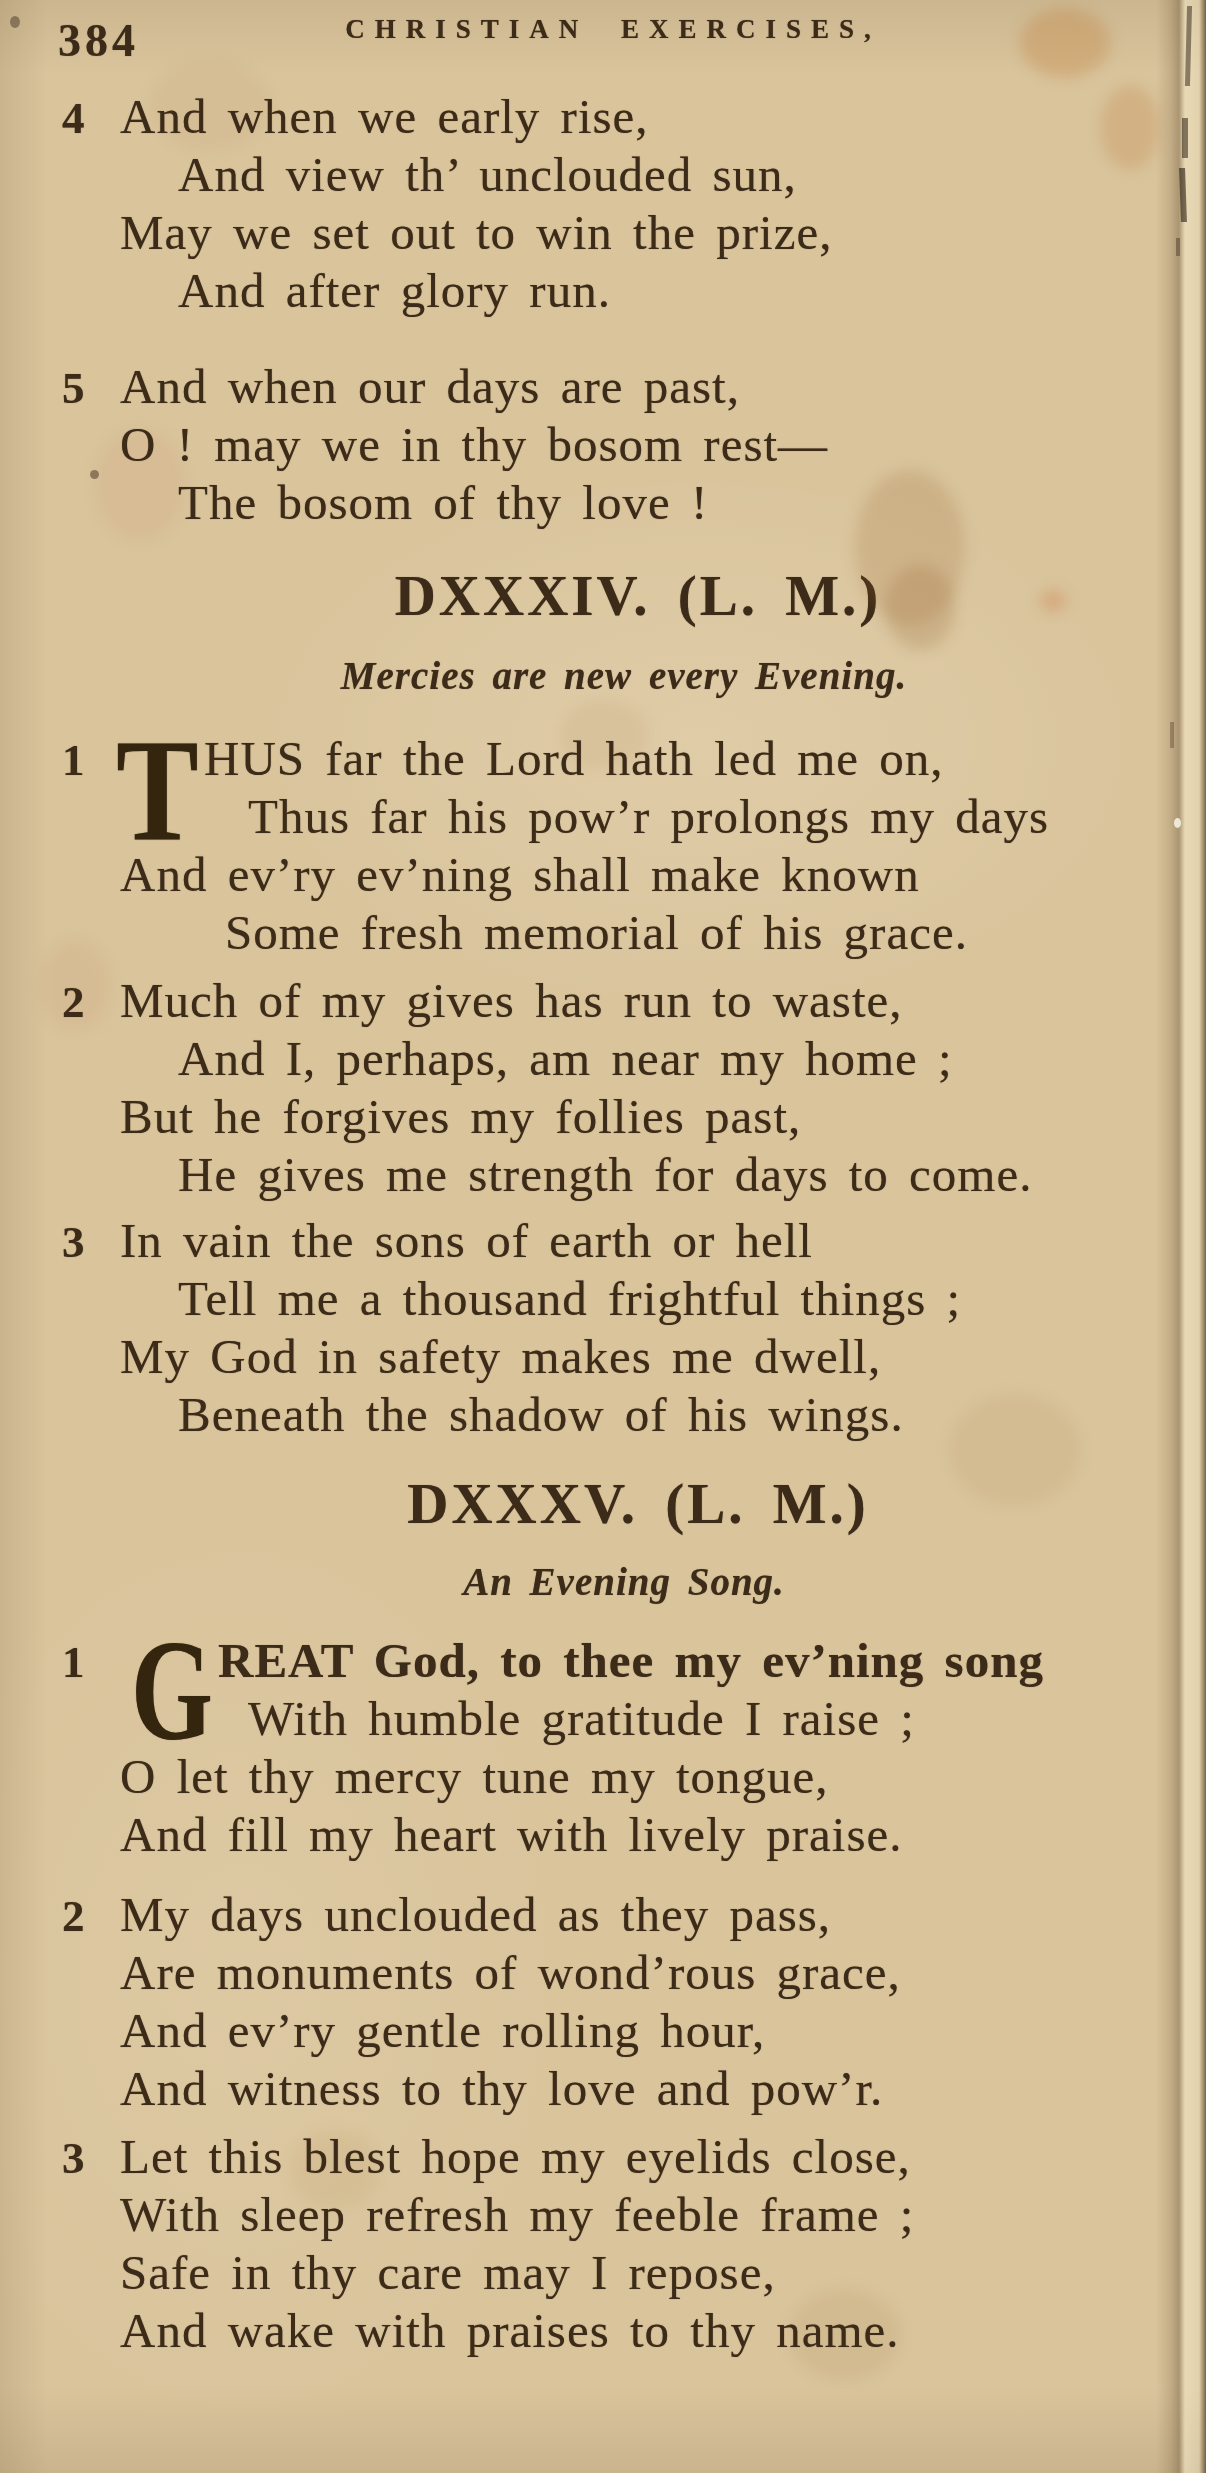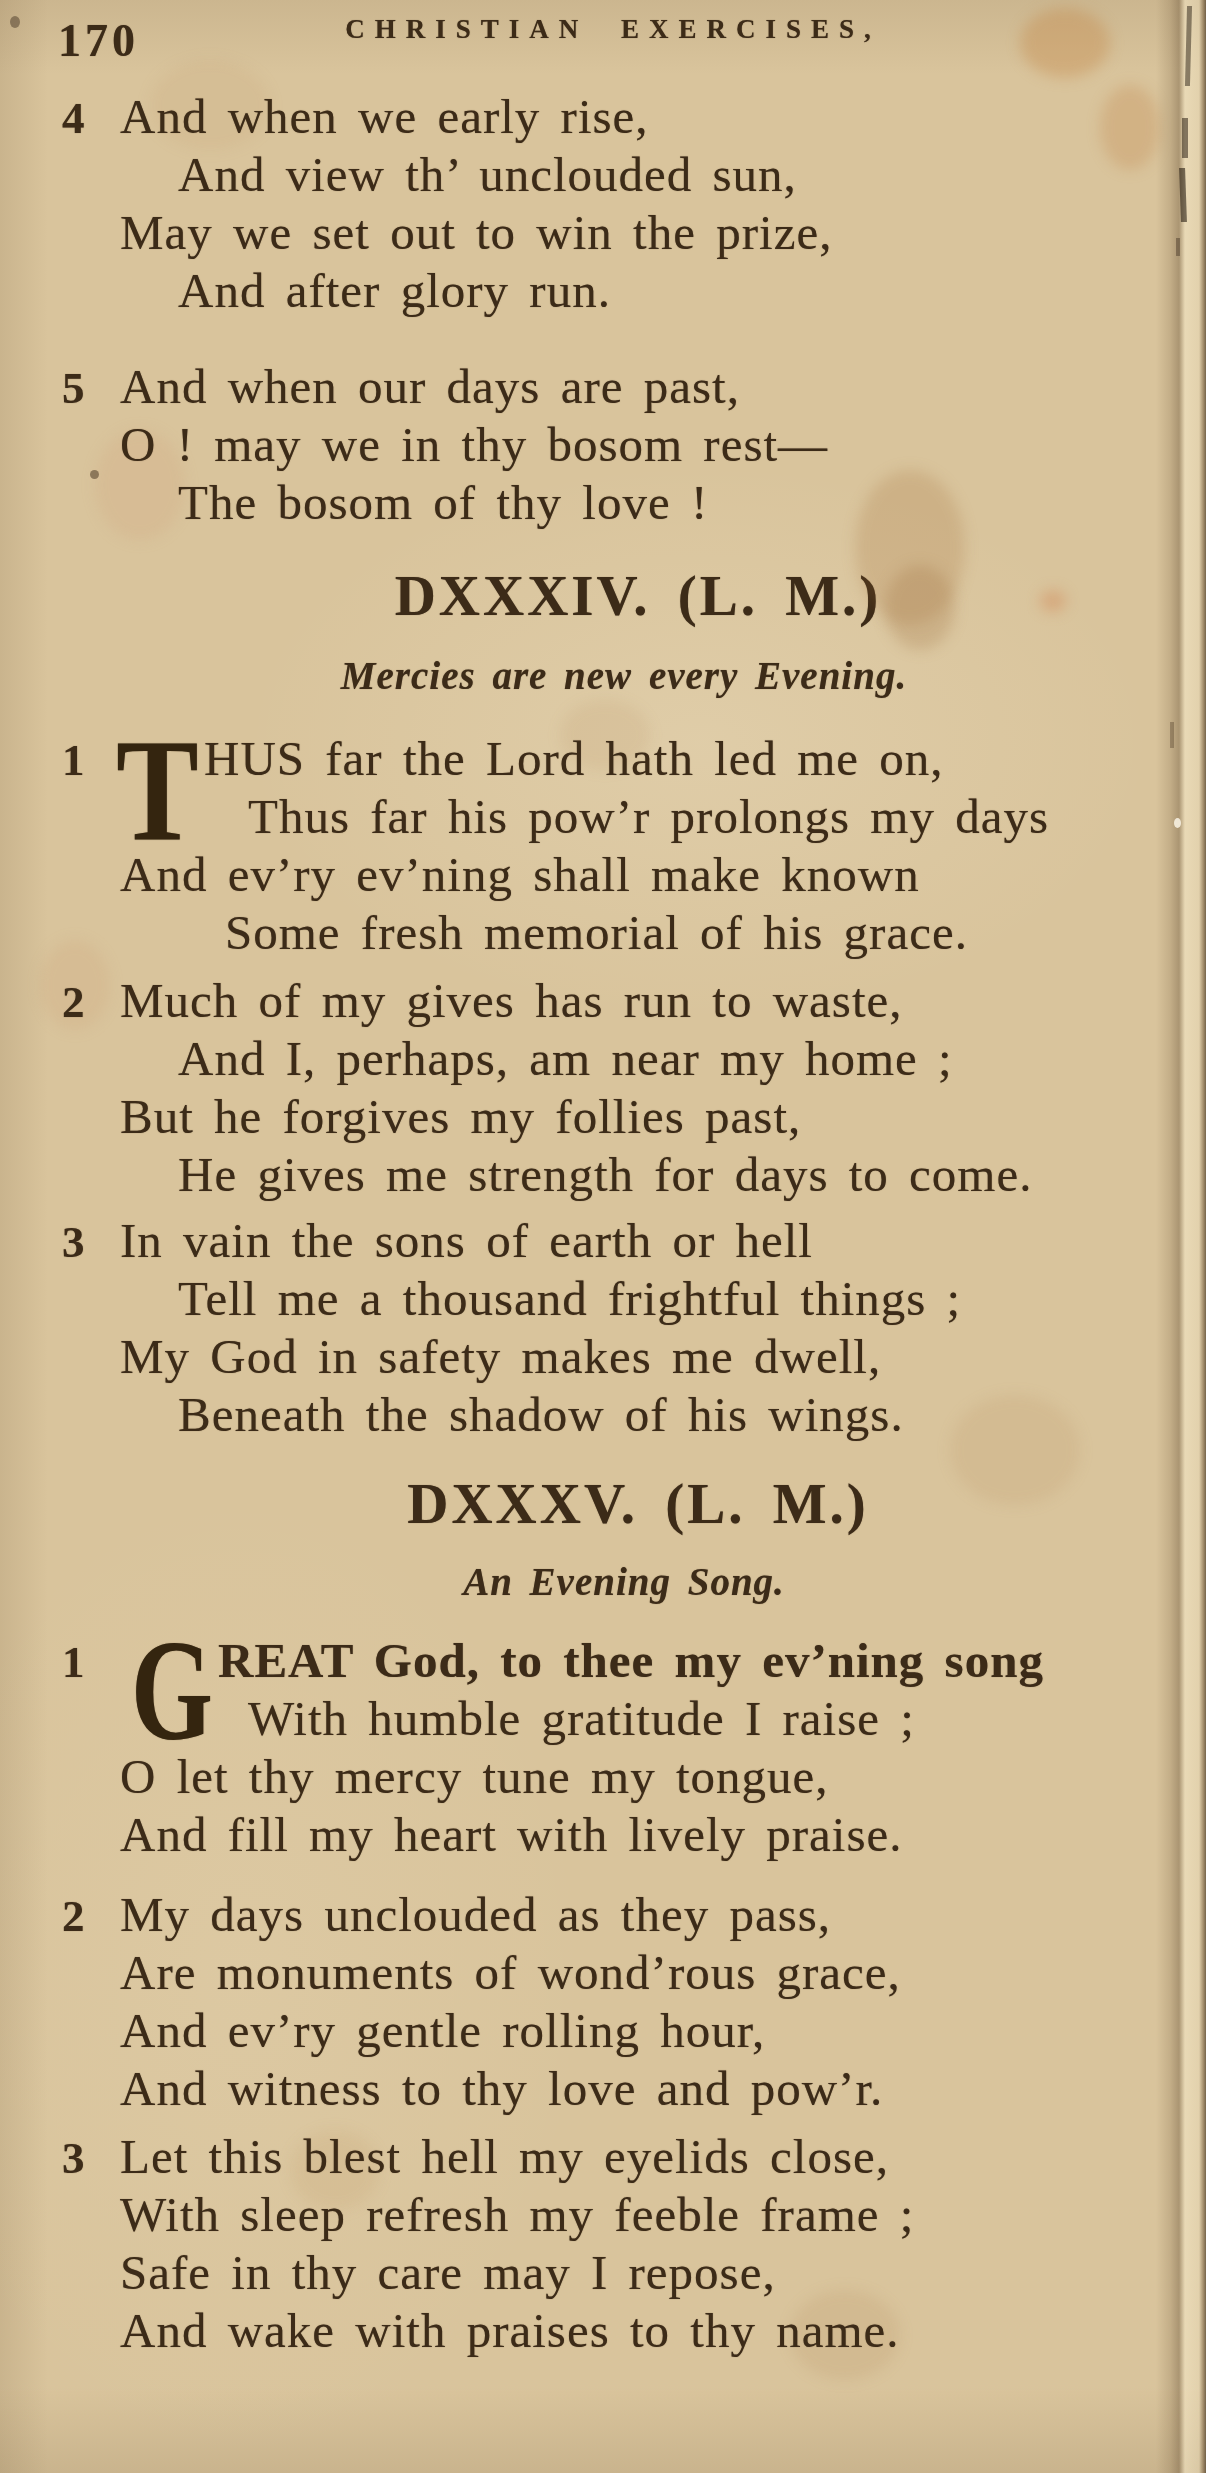--- a/index.html
+++ b/index.html
@@ -101,21 +101,21 @@
   <div class="mark" style="left:1186px;top:6px;width:5px;height:80px;background:rgba(42,32,20,0.5);transform:rotate(1.5deg);"></div>
   <div class="mark" style="left:1182px;top:118px;width:6px;height:40px;background:rgba(46,34,22,0.55);"></div>
   <div class="mark" style="left:1180px;top:168px;width:6px;height:54px;background:rgba(40,30,19,0.6);transform:rotate(-2deg);"></div>
   <div class="mark" style="left:1176px;top:238px;width:4px;height:18px;background:rgba(52,38,24,0.4);"></div>
   <div class="mark" style="left:1170px;top:722px;width:4px;height:26px;background:rgba(70,52,32,0.35);"></div>
   <div class="mark" style="left:90px;top:470px;width:9px;height:9px;border-radius:50%;background:rgba(64,46,28,0.5);"></div>
   <div class="mark" style="left:10px;top:16px;width:10px;height:12px;border-radius:50%;background:rgba(60,44,28,0.45);"></div>
   <div class="mark" style="left:1174px;top:818px;width:7px;height:10px;border-radius:50%;background:rgba(246,240,224,0.9);"></div>
 
   <header>
-    <span class="pgnum">170</span>
+    <span class="pgnum">384</span>
     <span class="rtitle">CHRISTIAN EXERCISES,</span>
   </header>
 
   <section>
     <div class="verse v4">
       <span class="vnum">4</span>
       <div class="vl l0">And when we early rise,</div>
       <div class="vl l1">And view th’ unclouded sun,</div>
       <div class="vl l0">May we set out to win the prize,</div>
       <div class="vl l1">And after glory run.</div>
@@ -174,20 +174,20 @@
     <div class="verse h2v2">
       <span class="vnum">2</span>
       <div class="vl l0">My days unclouded as they pass,</div>
       <div class="vl l0">Are monuments of wond’rous grace,</div>
       <div class="vl l0">And ev’ry gentle rolling hour,</div>
       <div class="vl l0">And witness to thy love and pow’r.</div>
     </div>
 
     <div class="verse h2v3">
       <span class="vnum">3</span>
-      <div class="vl l0">Let this blest hell my eyelids close,</div>
+      <div class="vl l0">Let this blest hope my eyelids close,</div>
       <div class="vl l0">With sleep refresh my feeble frame ;</div>
       <div class="vl l0">Safe in thy care may I repose,</div>
       <div class="vl l0">And wake with praises to thy name.</div>
     </div>
   </section>
 
 </div>
 
 </body></html>

